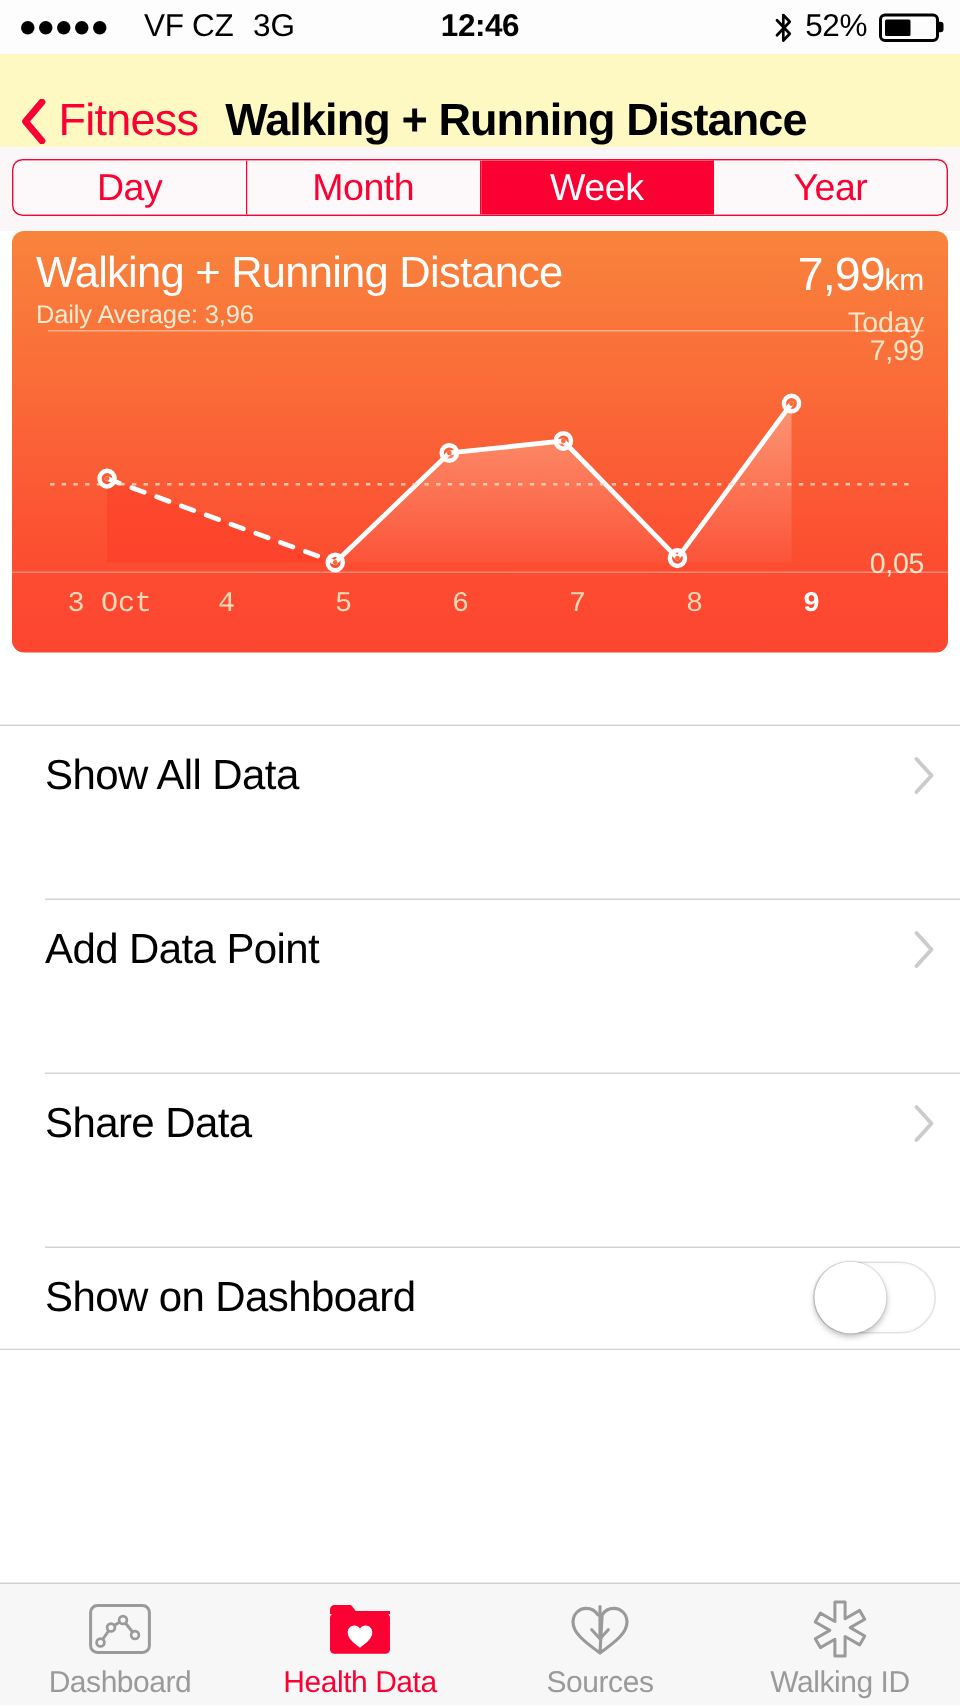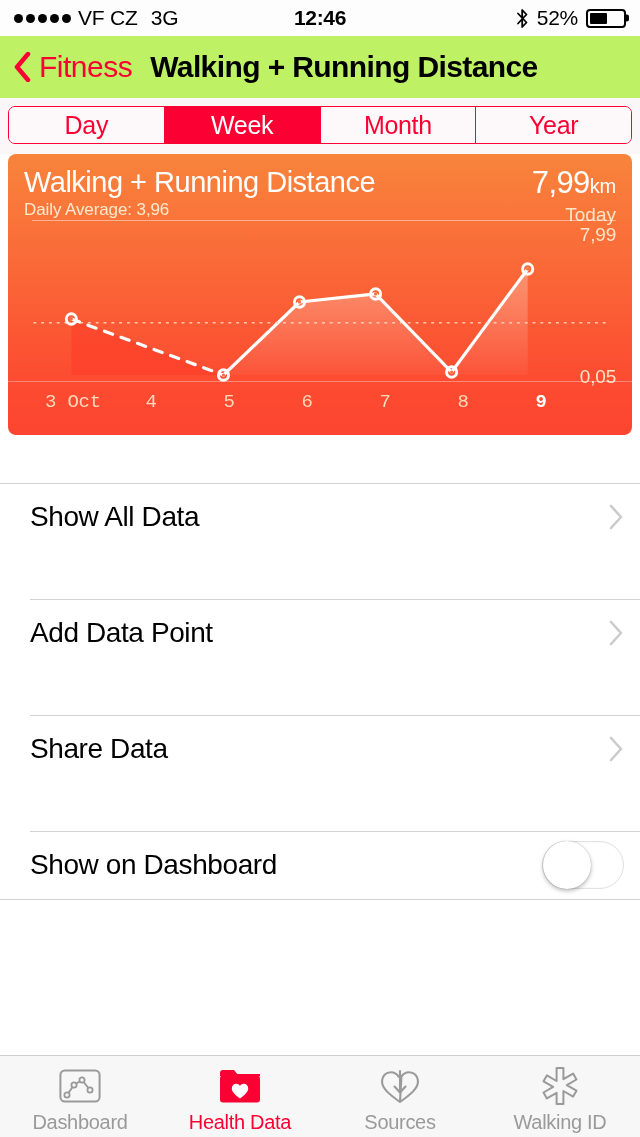--- a/index.html
+++ b/index.html
@@ -17,21 +17,21 @@
     height:36px; width:100%;
     display:flex; align-items:center;
     padding:0 14px;
     font-size:21px; color:#000;
     background:#fdfdfd;
     position:relative;
   }
   .sb-left{ display:flex; align-items:center; gap:7px; }
   .dots{ display:flex; gap:3px; align-items:center; }
   .dot{ width:9px; height:9px; border-radius:50%; background:#000; display:block; }
-  .sb-carrier{ font-size:21px; letter-spacing:-.2px; }
+  .sb-carrier{ font-size:21px; letter-spacing:-.2px;margin-left:18px; }
   .sb-net{ font-size:21px; margin-left:6px; }
   .sb-time{
     position:absolute; left:0; right:0; top:0; height:36px;
     display:flex; align-items:center; justify-content:center;
     font-size:21px; font-weight:600; letter-spacing:-.3px;
     pointer-events:none;
   }
   .sb-right{ margin-left:auto; display:flex; align-items:center; gap:8px; }
   .bt-icon{ width:13px; height:21px; }
   .sb-batt-pct{ font-size:21px; letter-spacing:-.3px;text-align:center; }
@@ -41,22 +41,22 @@
   }
   .battery:after{
     content:""; position:absolute; right:-5px; top:50%; transform:translateY(-50%);
     width:3px; height:7px; background:#000; border-radius:0 2px 2px 0;
   }
   .battery-fill{ height:100%; background:#000; border-radius:1px; }
 
   
   .navbar{
     height:62px; width:100%;
-    background:#bef264;
-    display:flex; align-items:center;
+    background:#fef9c3;
+    display:flex; align-items:flex-end;
     position:relative;
     padding:0 14px;
   }
   .backbtn{
     display:flex; align-items:center; gap:8px;
     color:#fb0033; cursor:pointer;
   }
   .chev-back{ width:17px; height:30px; flex:none; }
   .back-label{ font-size:30px; letter-spacing:-.5px; color:#fb0033; }
   .nav-title{
@@ -198,22 +198,22 @@
       <path d="M14 2 L3 15 L14 28" fill="none" stroke="#fb0033" stroke-width="4.5" stroke-linecap="round" stroke-linejoin="round"></path>
     </svg>
     <span class="back-label">Fitness</span>
   </div>
   <div class="nav-title">Walking + Running Distance</div>
 </div>
 
 <div class="seg-wrap">
   <div class="segmented">
     <div class="seg">Day</div>
+    <div class="seg">Month</div>
     <div class="seg active">Week</div>
-    <div class="seg">Month</div>
     <div class="seg">Year</div>
   </div>
 </div>
 
 <div class="card">
   <div class="card-head">
     <div class="card-title">Walking + Running Distance</div>
     <div class="card-sub">Daily Average: 3,96</div>
     <div class="card-val">
       <div class="card-val-num">

